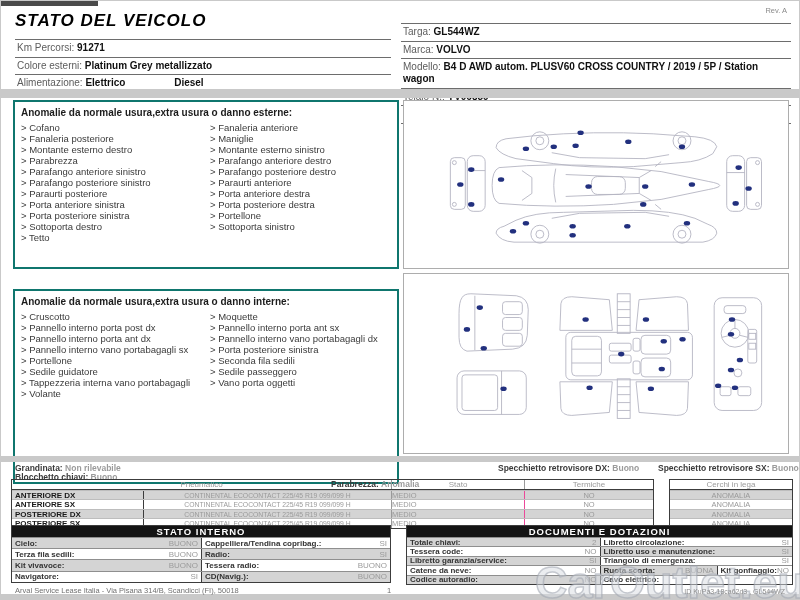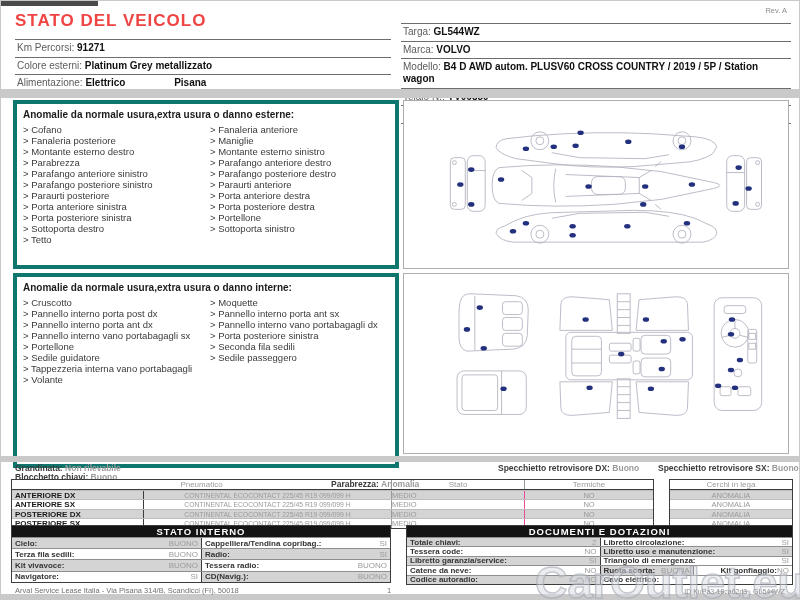--- a/index.html
+++ b/index.html
@@ -3,39 +3,39 @@
 <meta charset="utf-8">
 <style>
   * { margin:0; padding:0; box-sizing:border-box; }
   html,body { width:800px; height:600px; }
   body { font-family:"Liberation Sans", sans-serif; background:#fff; position:relative; overflow:hidden; }
   .page { position:absolute; left:0; top:0; width:800px; height:600px; background:#fff; border:1px solid #c9c9c9; }
 
   .scan-artifact { position:absolute; left:0; top:0; width:97px; height:5px; background:#4a4a4a; }
 
   
-  .title { position:absolute; left:14px; top:10px; font-size:17px; font-weight:bold; letter-spacing:1px; color:#ef4444; }
+  .title { position:absolute; left:14px; top:10px; font-size:17px; font-weight:bold; letter-spacing:1px; color:#000000;font-style:italic; }
   .rev { position:absolute; right:12px; top:5px; font-size:7.5px; color:#8a8a8a; }
   .hdr-left { position:absolute; left:14px; top:38px; width:376px; }
   .hdr-right { position:absolute; left:400px; top:22px; width:390px; }
   .hrow { border-bottom:1px solid #6d6d6d; padding:2px 2px 2.5px 2px; font-size:10px; line-height:1.2; }
   .hrow:first-child { border-top:1px solid #6d6d6d; }
   .lbl { color:#5c5c5c; }
   .val { font-weight:bold; color:#101010; }
   .val2 { font-weight:bold; color:#101010; margin-left:46px; }
 
   .band { position:absolute; left:0; width:800px; background:#c9c9c9; }
   .band1 { top:88px; height:9px; }
   .band2 { top:455px; height:6px; }
   .band3 { top:593px; height:7px; }
 
   
-  .abox { position:absolute; border:4px solid #0f766e; background:#fff; padding:5px 6px; }
+  .abox { position:absolute; border:2px solid #0f766e; background:#fff; padding:5px 6px; }
   .abox-ext { left:12px; top:99px; width:386px; height:169px; }
-  .abox-int { left:12px; top:272px; width:386px; height:195px; }
+  .abox-int { left:12px; top:288px; width:386px; height:195px; }
   .abox-title { font-size:10px; font-weight:bold; color:#1c1c1c; margin-bottom:4px; }
   .acols { display:flex; }
   .acol { width:182px; }
   .acol + .acol { margin-left:8px; }
   .li { font-size:9.5px; color:#3a3a3a; line-height:1.16; }
 
   .dbox { position:absolute; border:1px solid #adadad; background:#fff; }
   .dbox-ext { left:402px; top:99px; width:386px; height:169px; }
   .dbox-int { left:402px; top:272px; width:386px; height:181px; }
   .dbox svg { width:100%; height:100%; display:block; }
@@ -70,21 +70,21 @@
   
   .btable { position:absolute; top:524px; border:1px solid #3c3c3c; background:#fff; }
   .si-table { left:10px; width:380px; }
   .doc-table { left:405px; width:387px; }
   .bt-header { background:#141414; color:#fff; font-weight:bold; text-align:center; font-size:9.5px; height:11px; line-height:11px; letter-spacing:1px; }
   .btrow { display:flex; border-top:1px solid #8f8f8f; }
   .si-table .btrow { height:11.2px; }
   .doc-table .btrow { height:9.4px; }
   .bcell { display:flex; justify-content:space-between; align-items:center; padding:0 3px; overflow:hidden; }
   .si-table .bcell { width:190px; }
-  .doc-table .bcell { width:193.5px;gap:24px; }
+  .doc-table .bcell { width:193.5px; }
   .bcell + .bcell { border-left:1px solid #3c3c3c; }
   .bcell.shade { background:#d4d4d4; }
   .b-lbl { font-weight:bold; color:#333; font-size:8px; white-space:nowrap; }
   .b-val { color:#9b9b9b; font-size:8px; white-space:nowrap; }
   .split { display:flex; padding:0; }
   .split .pair { display:flex; justify-content:space-between; align-items:center; padding:0 3px; }
   .split .pair.p1 { width:118px; border-right:1px solid #3c3c3c; }
   .split .pair.p2 { width:75px; }
   .split .pair.shade { background:#d4d4d4; }
 
@@ -110,21 +110,21 @@
       <span class="lbl">Km Percorsi:</span>
       <span class="val">91271</span>
     </div>
     <div class="hrow">
       <span class="lbl">Colore esterni:</span>
       <span class="val">Platinum Grey metallizzato</span>
     </div>
     <div class="hrow">
       <span class="lbl">Alimentazione:</span>
       <span class="val">Elettrico</span>
-      <span class="val2">Pisana</span>
+      <span class="val2">Diesel</span>
     </div>
   </div>
 
   <div class="hdr-right">
     <div class="hrow">
       <span class="lbl">Targa:</span>
       <span class="val">GL544WZ</span>
     </div>
     <div class="hrow">
       <span class="lbl">Marca:</span>
@@ -256,20 +256,21 @@
           <div class="li">&gt; Tappezzeria interna vano portabagagli</div>
           <div class="li">&gt; Volante</div>
         </div>
       <div class="acol">
           <div class="li">&gt; Moquette</div>
           <div class="li">&gt; Pannello interno porta ant sx</div>
           <div class="li">&gt; Pannello interno vano portabagagli dx</div>
           <div class="li">&gt; Porta posteriore sinistra</div>
           <div class="li">&gt; Seconda fila sedili</div>
           <div class="li">&gt; Sedile passeggero</div>
+          <div class="li">&gt; Vano porta oggetti</div>
         </div>
     </div>
   </div>
 
   <div class="dbox dbox-int">
     <svg viewBox="0 0 385 181">
       <g class="car-line">
 
         <path d="M57,24 Q54,28 54,40 L54,64 Q54,76 62,78 L108,76 Q122,75 123,62 L124,36 Q124,24 112,22 L66,20 Q59,20 57,24 Z"></path>
         <path d="M70,22 L70,77"></path>

